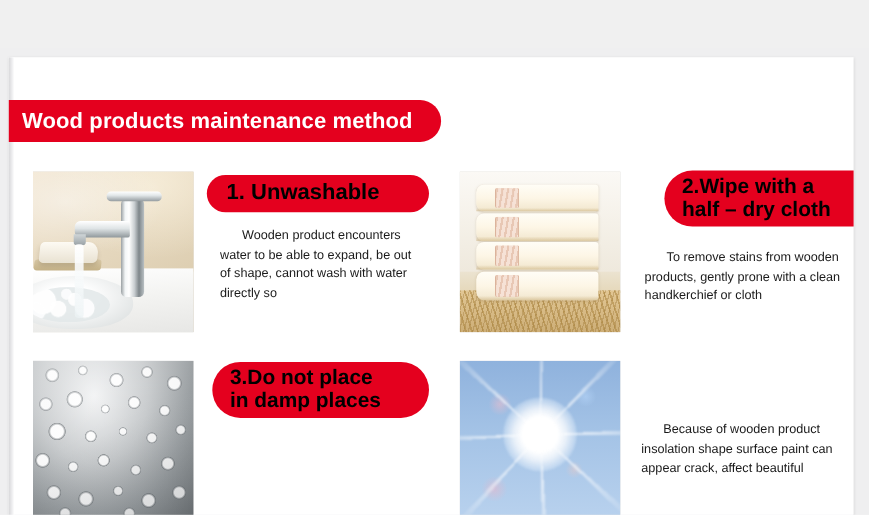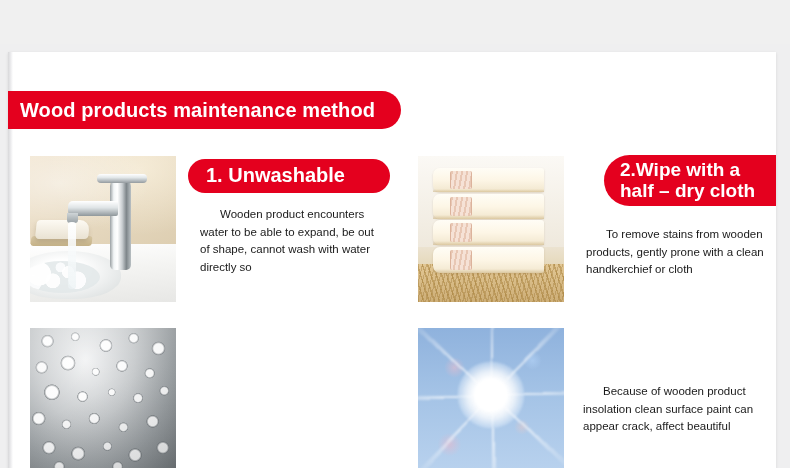--- a/index.html
+++ b/index.html
@@ -78,21 +78,21 @@
   }
 
   
   .pill {
     position: absolute;
     background: #e4001e;
     border-radius: 999px;
     box-sizing: border-box;
     display: flex;
     align-items: center;
-    color: #ffffff;
+    color: #000000;
     font-weight: bold;
     line-height: 1.06;
   }
   .pill-1 {
     left: 180px; top: 107px;
     width: 202px; height: 34px;
     padding-left: 18px;
     font-size: 20px;
   }
   .pill-2 {
@@ -390,30 +390,34 @@
 
     <div class="body-text body-2">To remove stains from wooden products, gently prone with a clean handkerchief or cloth</div>
 
     <div class="item-photo" style="left:22px; top:276px;">
       <div class="photo-inner ph-drops">
         <div class="dots"></div>
         <div class="sheen"></div>
       </div>
     </div>
 
+    <div class="pill pill-3">
+      <span>3.Do not place
+in damp places</span>
+    </div>
 
 
     <div class="item-photo" style="left:410px; top:276px;">
       <div class="photo-inner ph-sun">
         <div class="flare-a"></div>
         <div class="flare-b"></div>
         <div class="flare-c"></div>
         <div class="flare-d"></div>
         <div class="rays"></div>
         <div class="core"></div>
       </div>
     </div>
 
 
-    <div class="body-text body-4">Because of wooden product insolation clean surface paint can appear crack, affect beautiful</div>
+    <div class="body-text body-4">Because of wooden product insolation shape surface paint can appear crack, affect beautiful</div>
 
   </div>
 </div>
 
 </body></html>

